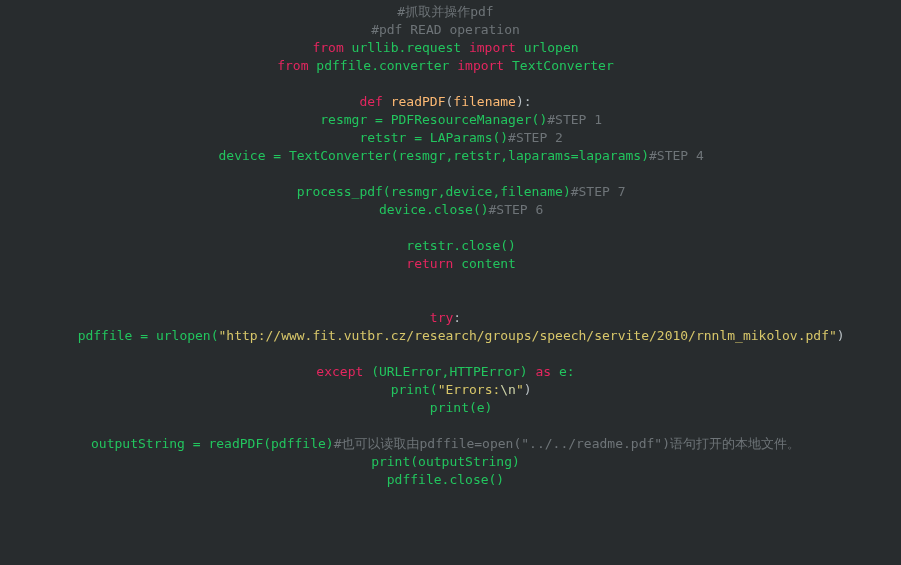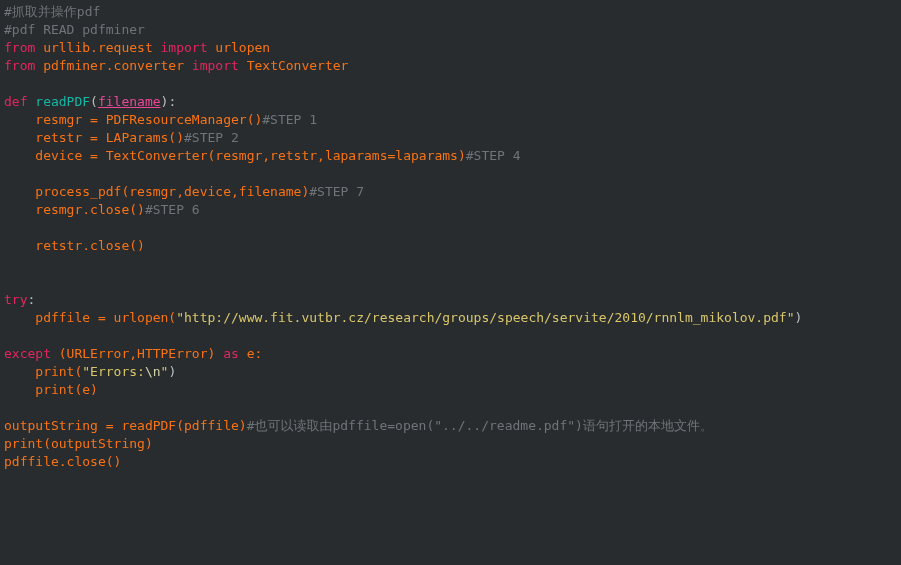--- a/index.html
+++ b/index.html
@@ -12,57 +12,59 @@
     height: 565px;
     overflow: hidden;
     font-family: "DejaVu Sans Mono", "Liberation Mono", monospace;
   }
   #editor {
     width: 901px;
     height: 565px;
     background: #282c2e;
     padding: 3px 14px 0 4px;
     box-sizing: border-box;
+    text-align: center;
   }
   .line {
     height: 18px;
     line-height: 18px;
     font-size: 13px;
     white-space: pre;
     color: #b9c0c4;
     letter-spacing: 0px;
   }
   .tok { white-space: pre; }
   .t-kw      { color: #e4265f; }
   .t-com     { color: #6e7478; }
   .t-str     { color: #d8c76a; }
   .t-esc     { color: #cfd4a8; }
-  .t-func    { color: #14b8a6; }
-  .t-param   { color: #ec4899; text-decoration: underline; }
-  .t-plain   { color: #f97316; }
+  .t-func    { color: #fdba74; }
+  .t-param   { color: #fdba74; }
+  .t-plain   { color: #22c55e; }
   .t-punc    { color: #b9c0c4; }
 </style>
 </head>
 <body>
 
 <div id="editor">
     <div class="line"><span class="tok t-com">#抓取并操作pdf</span></div>
-    <div class="line"><span class="tok t-com">#pdf READ pdfminer</span></div>
+    <div class="line"><span class="tok t-com">#pdf READ operation</span></div>
     <div class="line"><span class="tok t-kw">from</span><span class="tok t-plain"> urllib.request </span><span class="tok t-kw">import</span><span class="tok t-plain"> urlopen</span></div>
-    <div class="line"><span class="tok t-kw">from</span><span class="tok t-plain"> pdfminer.converter </span><span class="tok t-kw">import</span><span class="tok t-plain"> TextConverter</span></div>
+    <div class="line"><span class="tok t-kw">from</span><span class="tok t-plain"> pdffile.converter </span><span class="tok t-kw">import</span><span class="tok t-plain"> TextConverter</span></div>
     <div class="line">&nbsp;</div>
     <div class="line"><span class="tok t-kw">def</span><span class="tok t-plain"> </span><span class="tok t-func">readPDF</span><span class="tok t-punc">(</span><span class="tok t-param">filename</span><span class="tok t-punc">):</span></div>
     <div class="line"><span class="tok t-plain">    resmgr = PDFResourceManager()</span><span class="tok t-com">#STEP 1</span></div>
     <div class="line"><span class="tok t-plain">    retstr = LAParams()</span><span class="tok t-com">#STEP 2</span></div>
     <div class="line"><span class="tok t-plain">    device = TextConverter(resmgr,retstr,laparams=laparams)</span><span class="tok t-com">#STEP 4</span></div>
     <div class="line">&nbsp;</div>
     <div class="line"><span class="tok t-plain">    process_pdf(resmgr,device,filename)</span><span class="tok t-com">#STEP 7</span></div>
-    <div class="line"><span class="tok t-plain">    resmgr.close()</span><span class="tok t-com">#STEP 6</span></div>
+    <div class="line"><span class="tok t-plain">    device.close()</span><span class="tok t-com">#STEP 6</span></div>
     <div class="line">&nbsp;</div>
     <div class="line"><span class="tok t-plain">    retstr.close()</span></div>
+    <div class="line"><span class="tok t-plain">    </span><span class="tok t-kw">return</span><span class="tok t-plain"> content</span></div>
     <div class="line">&nbsp;</div>
     <div class="line">&nbsp;</div>
     <div class="line"><span class="tok t-kw">try</span><span class="tok t-punc">:</span></div>
     <div class="line"><span class="tok t-plain">    pdffile = urlopen(</span><span class="tok t-str">"http://www.fit.vutbr.cz/research/groups/speech/servite/2010/rnnlm_mikolov.pdf"</span><span class="tok t-punc">)</span></div>
     <div class="line">&nbsp;</div>
     <div class="line"><span class="tok t-kw">except</span><span class="tok t-plain"> (URLError,HTTPError) </span><span class="tok t-kw">as</span><span class="tok t-plain"> e:</span></div>
     <div class="line"><span class="tok t-plain">    print(</span><span class="tok t-str">"Errors:</span><span class="tok t-esc">\n</span><span class="tok t-str">"</span><span class="tok t-punc">)</span></div>
     <div class="line"><span class="tok t-plain">    print(e)</span></div>
     <div class="line">&nbsp;</div>
     <div class="line"><span class="tok t-plain">outputString = readPDF(pdffile)</span><span class="tok t-com">#也可以读取由pdffile=open("../../readme.pdf")语句打开的本地文件。</span></div>

